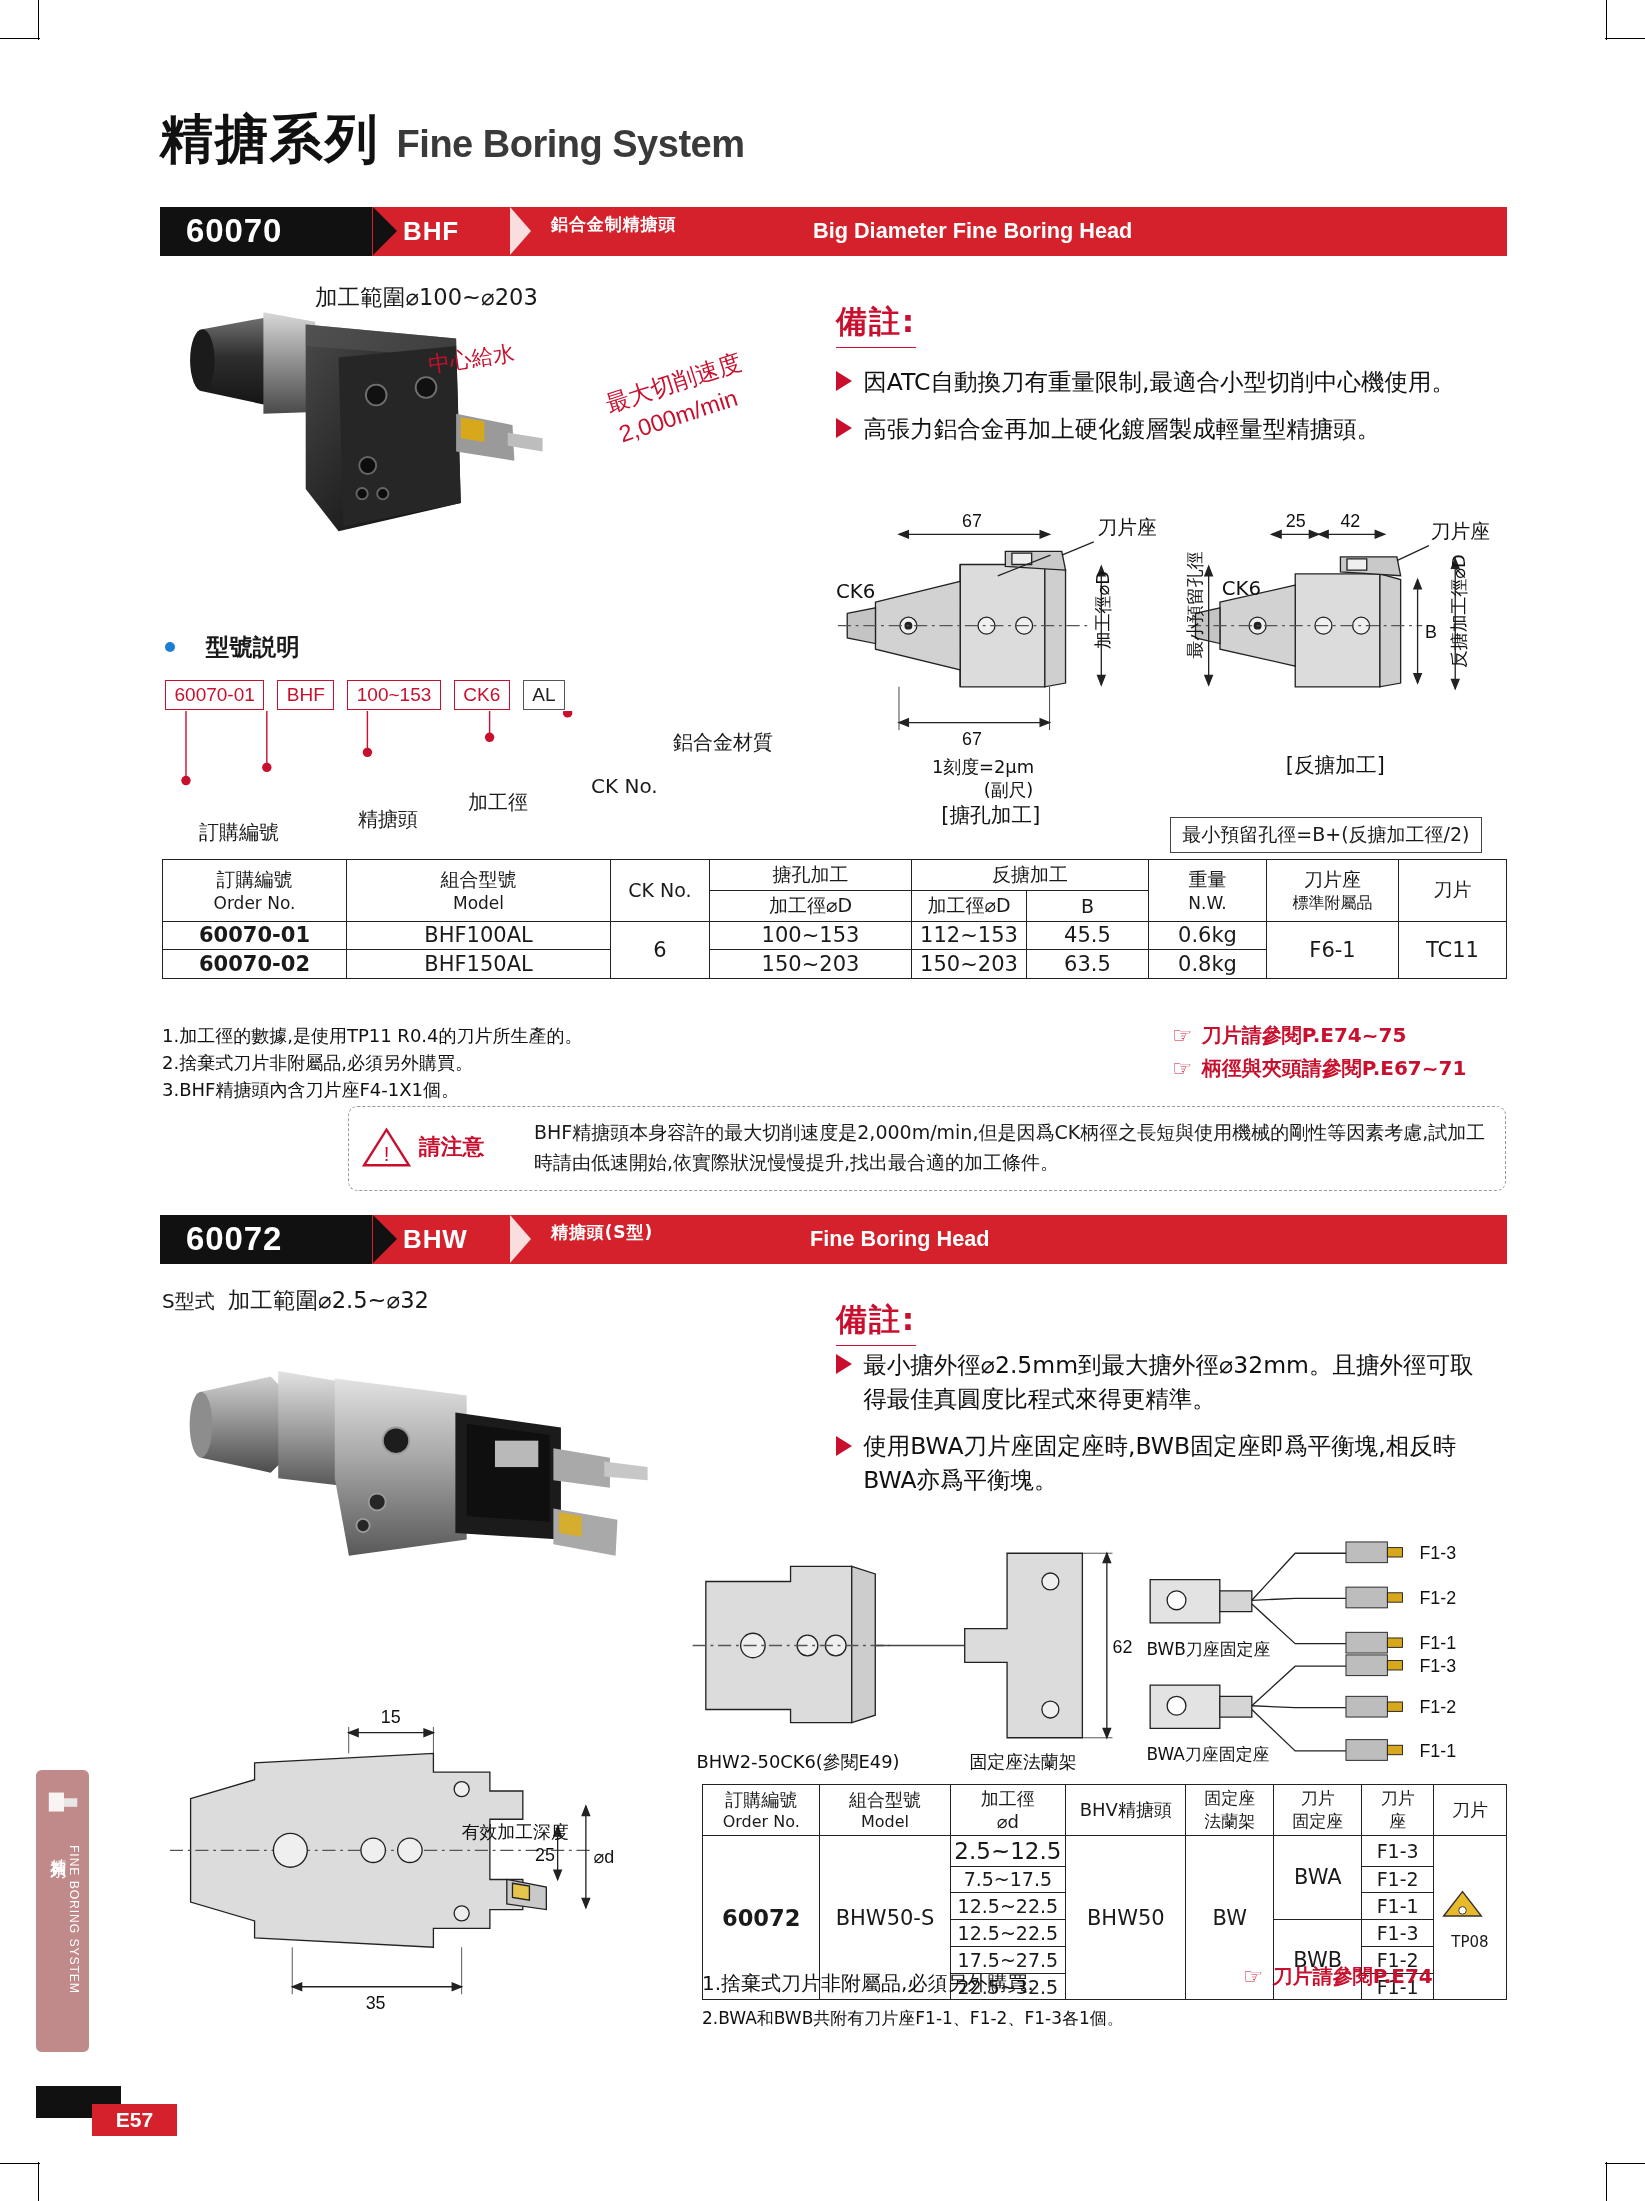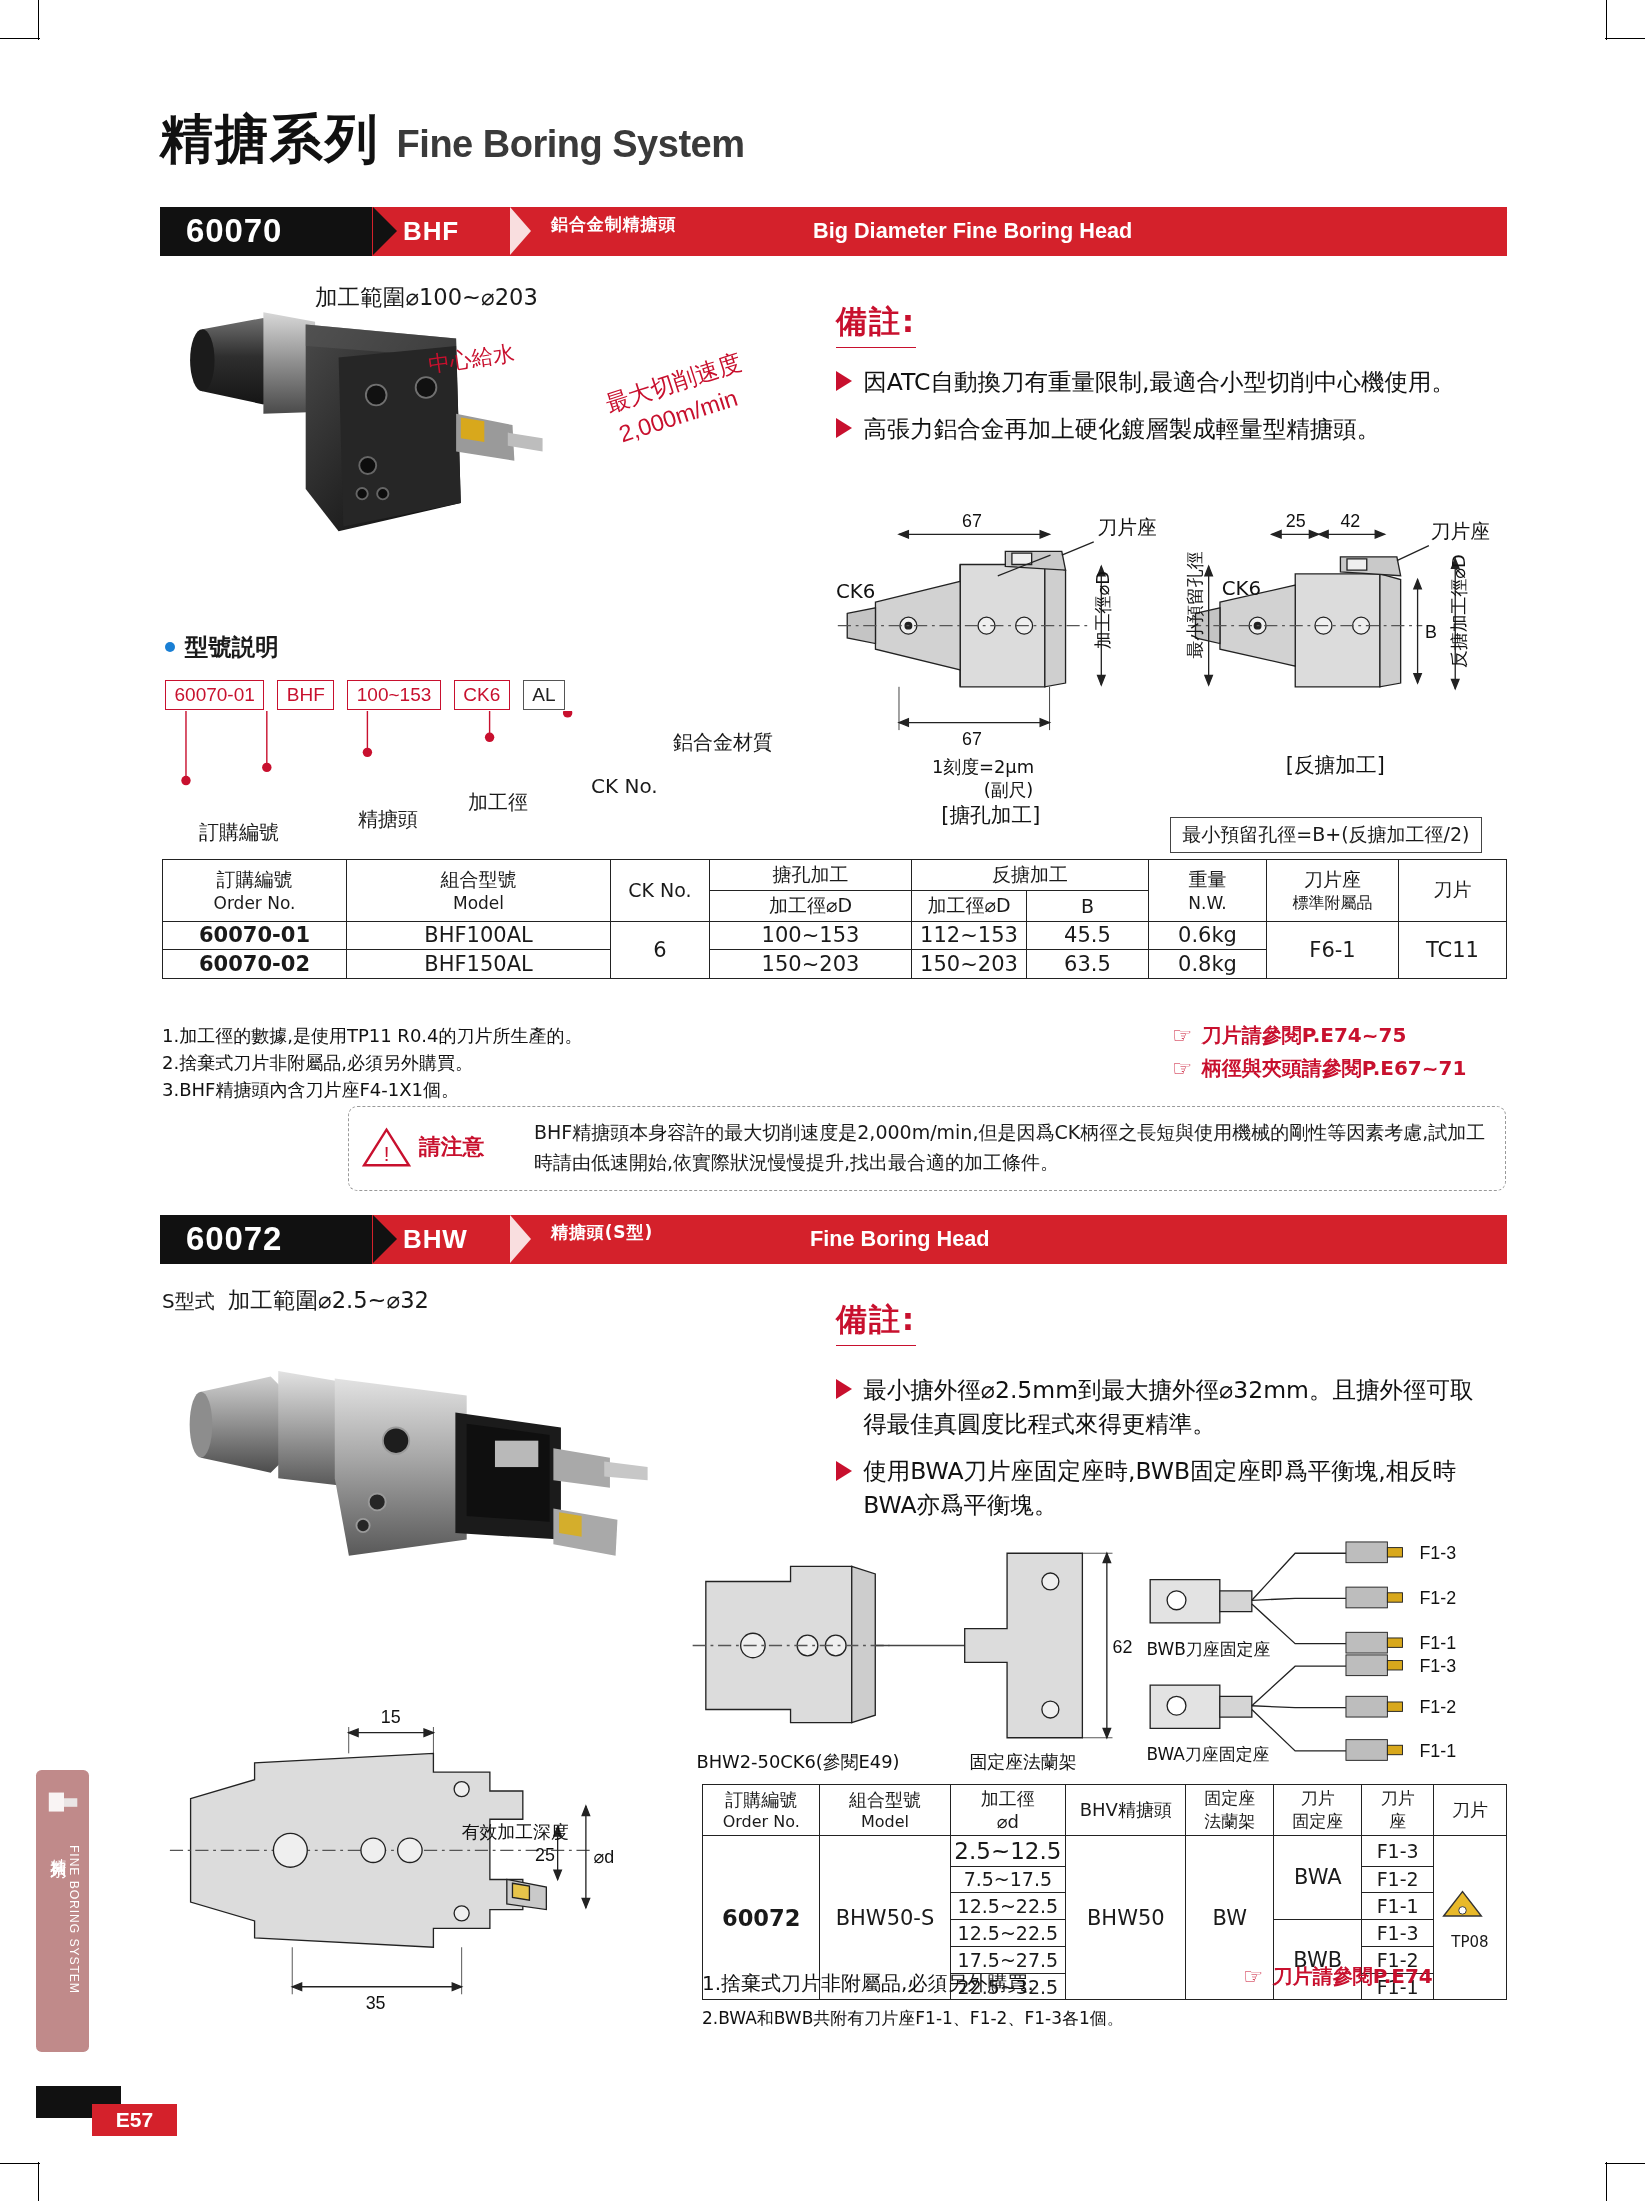--- a/index.html
+++ b/index.html
@@ -170,21 +170,21 @@
       <div class="bullet-row">
         <div class="tri"></div>
         <div class="bullet-text" style="width:584px;">高張力鋁合金再加上硬化鍍層製成輕量型精搪頭。</div>
       </div>
     </div>
   </div>
 
   <div class="modelbox" style="left:165px; top:631px; width:621px; height:217px;">
     <div style="display:flex; align-items:center; gap:9.4px;">
       <span class="dot" style="background:#1a7fd4;"></span>
-      <span style="font-family:'DejaVu Sans',sans-serif; font-size:23.5px; font-weight:bold;">型號説明</span>
+      <span style="font-family:'DejaVu Sans',sans-serif; font-size:23.5px; font-weight:bold;margin-left:21px;">型號説明</span>
     </div>
     <div style="display:flex; gap:13px; margin-top:17px; align-items:center;">
       <span class="mtag">60070-01</span>
       <span class="mtag">BHF</span>
       <span class="mtag">100~153</span>
       <span class="mtag">CK6</span>
       <span class="mtag dark">AL</span>
     </div>
     <svg width="621" height="141" style="margin-top:1.9px;" viewBox="0 0 660 150">
       <path d="M22 0 L22 72" stroke="#c8102e" stroke-width="1.5" fill="none"></path>
@@ -423,21 +423,21 @@
       <rect x="330" y="110" width="46" height="28" fill="#b9b9b9"></rect>
       <path d="M392 118 L452 128 L452 160 L392 152 Z" fill="#a9a9a9"></path>
       <path d="M392 182 L460 194 L458 232 L392 220 Z" fill="#a9a9a9"></path>
       <path d="M398 186 L422 190 L422 212 L398 208 Z" fill="#d4ae2c"></path>
       <path d="M446 132 L492 138 L492 152 L446 148 Z" fill="#c7c7c7"></path>
     </svg>
   </div>
 
   <div style="position:absolute; left:836px; top:1299px; width:659px;">
     <div class="note-title note-underline" style="display:inline-block; padding-bottom:3.8px;">備註:</div>
-    <div style="margin-top:27px;">
+    <div style="margin-top:2px;">
       <div class="bullet-row">
         <div class="tri"></div>
         <div class="bullet-text" style="width:612px;">最小搪外徑⌀2.5mm到最大搪外徑⌀32mm。且搪外徑可取得最佳真圓度比程式來得更精準。</div>
       </div>
       <div class="bullet-row">
         <div class="tri"></div>
         <div class="bullet-text" style="width:612px;">使用BWA刀片座固定座時,BWB固定座即爲平衡塊,相反時BWA亦爲平衡塊。</div>
       </div>
     </div>
   </div>

